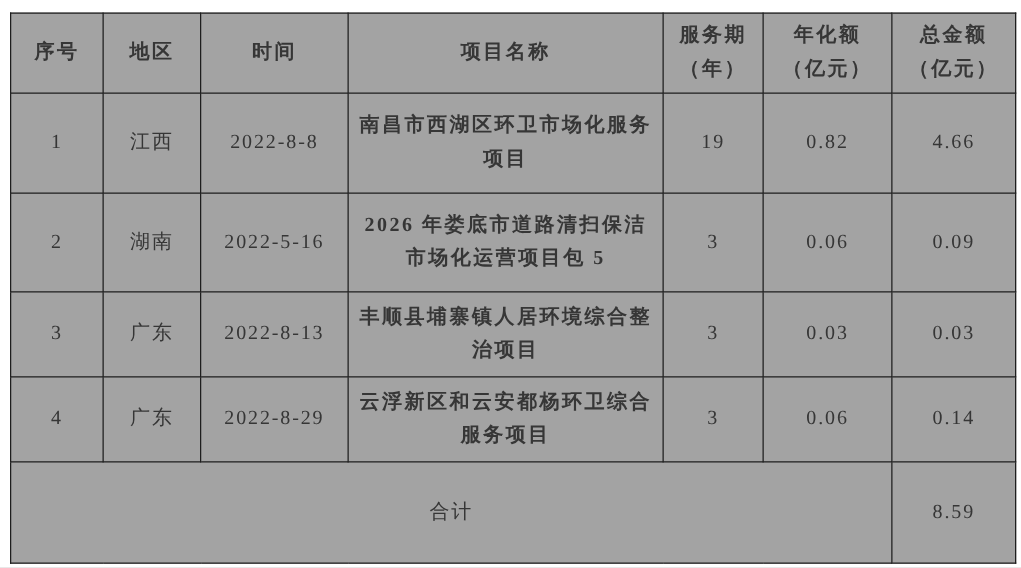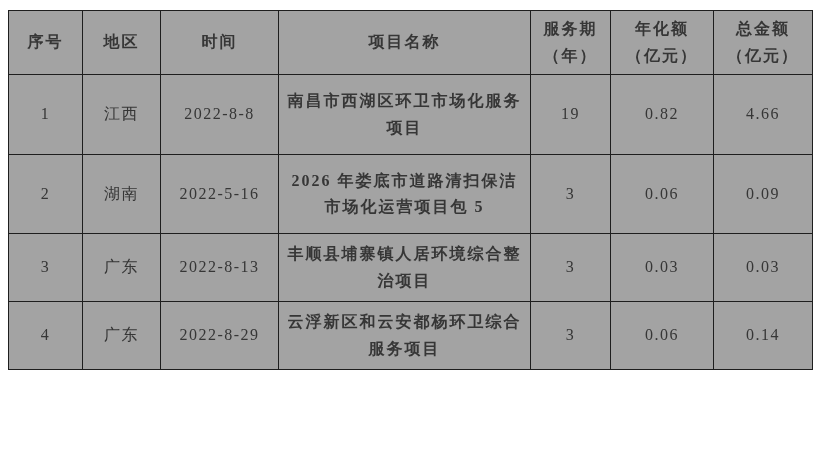--- a/index.html
+++ b/index.html
@@ -103,14 +103,18 @@
     </tr>
     <tr class="h-row-4">
       <td>4</td>
       <td>广东</td>
       <td>2022-8-29</td>
       <td class="project">云浮新区和云安都杨环卫综合服务项目</td>
       <td>3</td>
       <td>0.06</td>
       <td>0.14</td>
     </tr>
+    <tr class="h-footer">
+      <td colspan="6">合计</td>
+      <td>8.59</td>
+    </tr>
   </tbody>
 </table>
 
 </body></html>

